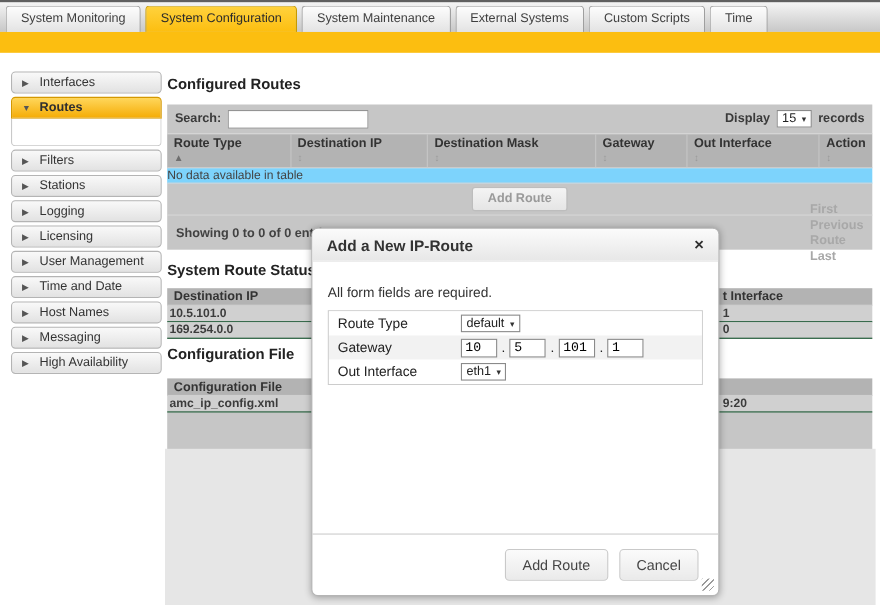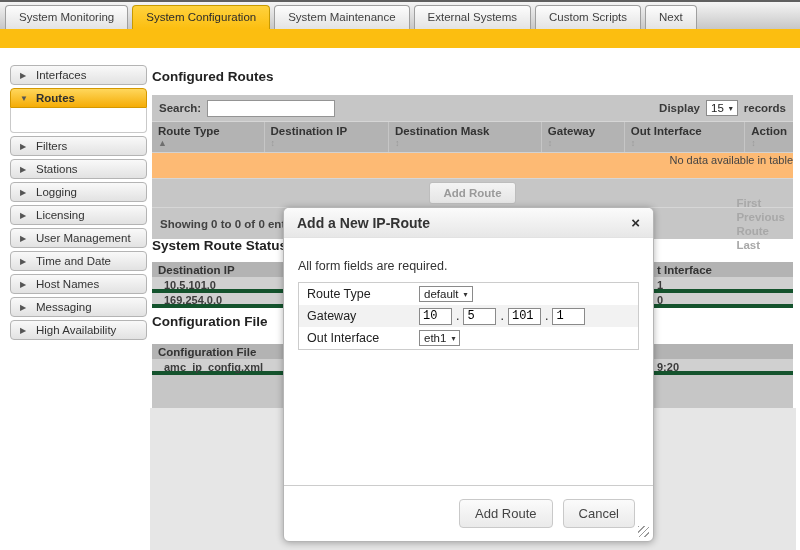--- a/index.html
+++ b/index.html
@@ -39,35 +39,35 @@
     height:16px;padding:0 4px;font-size:11.5px;color:#222;cursor:pointer;}
   .sel .chev{font-size:8px;color:#333;}
   .toolbar .sel{margin:0 6px;}
   .thead{display:flex;background:#b3b3b3;border-bottom:1px solid #d2d2d2;}
   .th{padding:3px 6px 2px;border-right:1px solid #c6c6c6;cursor:pointer;}
   .th:last-child{border-right:none;}
   .th .tl{display:block;font-weight:bold;color:#333;font-size:11.5px;white-space:nowrap;}
   .th .sort{display:block;font-size:9px;color:#999;height:12px;margin-top:1px;}
   .th .sort.on{color:#6e6e6e;}
   .w0{width:114px}.w1{width:126px}.w2{width:155px}.w3{width:84px}.w4{width:122px}.w5{flex:1}
-  .nodata{height:26px;line-height:14px;background:#fdba74;text-align:right;color:#444;border-bottom:1px solid #d6d6d6;}
+  .nodata{height:14px;line-height:14px;background:#7dd3fc;text-align:left;color:#444;border-bottom:1px solid #d6d6d6;}
   .addband{height:29px;background:#c6c6c6;display:flex;align-items:center;justify-content:center;border-bottom:1px solid #d6d6d6;}
   .btn-dis{padding:4px 13px;background:linear-gradient(#f4f4f4,#e5e5e5);border:1px solid #bdbdbd;border-radius:3px;
     color:#9a9a9a;font-weight:bold;font-size:11.5px;cursor:default;}
   .tfoot{height:31px;background:#c6c6c6;display:flex;align-items:center;padding:0 8px;}
   .showing{font-weight:bold;color:#424242;font-size:11.5px;}
   .pager{margin-left:auto;display:flex;gap:2px;font-weight:bold;font-size:11.5px;color:#a8a8a8;flex-direction:column;}
   .pager span{cursor:pointer;}
 
   
   .mini{position:absolute;left:152px;width:641px;font-size:11px;}
   .mini .mh{position:relative;height:16px;line-height:16px;background:#b3b3b3;border-bottom:1px solid #d0d0d0;
     font-weight:bold;color:#333;padding-left:6px;font-size:11.5px;}
-  .mini .mr{position:relative;height:15px;line-height:15px;background:#d0d0d0;border-bottom:4px solid #14532d;
-    font-weight:bold;color:#3c3c3c;padding-left:12px;}
+  .mini .mr{position:relative;height:15px;line-height:15px;background:#d0d0d0;border-bottom:1px solid #14532d;
+    font-weight:bold;color:#3c3c3c;padding-left:2px;}
   .frag{position:absolute;left:505px;top:0;}
   .filler{height:34px;background:#c6c6c6;}
   .backdrop{position:absolute;left:150px;top:408px;width:646px;height:142px;background:#e6e6e6;}
 
   
   .modal{position:absolute;left:283px;top:207px;width:371px;height:335px;background:#fff;
     border:1px solid #b5b5b5;border-radius:6px;box-shadow:0 1px 7px rgba(0,0,0,.3);z-index:10;}
   .mtitle{height:30px;background:linear-gradient(#fbfbfb,#e7e7e7);border-bottom:1px solid #e2e2e2;
     border-radius:5px 5px 0 0;display:flex;align-items:center;padding:0 13px;}
   .mtitle .t{font-size:14px;font-weight:bold;color:#333;}
@@ -92,21 +92,21 @@
 <body>
 
 <div class="tabstrip"></div>
 <div class="amberband"></div>
 <div class="tabs">
   <div class="tab">System Monitoring</div>
   <div class="tab active">System Configuration</div>
   <div class="tab">System Maintenance</div>
   <div class="tab">External Systems</div>
   <div class="tab">Custom Scripts</div>
-  <div class="tab">Next</div>
+  <div class="tab">Time</div>
 </div>
 
 <div class="sidebar">
   <div class="side-item">
     <span class="arr">▶</span>
     <span>Interfaces</span>
   </div>
   <div class="side-item active">
     <span class="arr">▼</span>
     <span>Routes</span>

